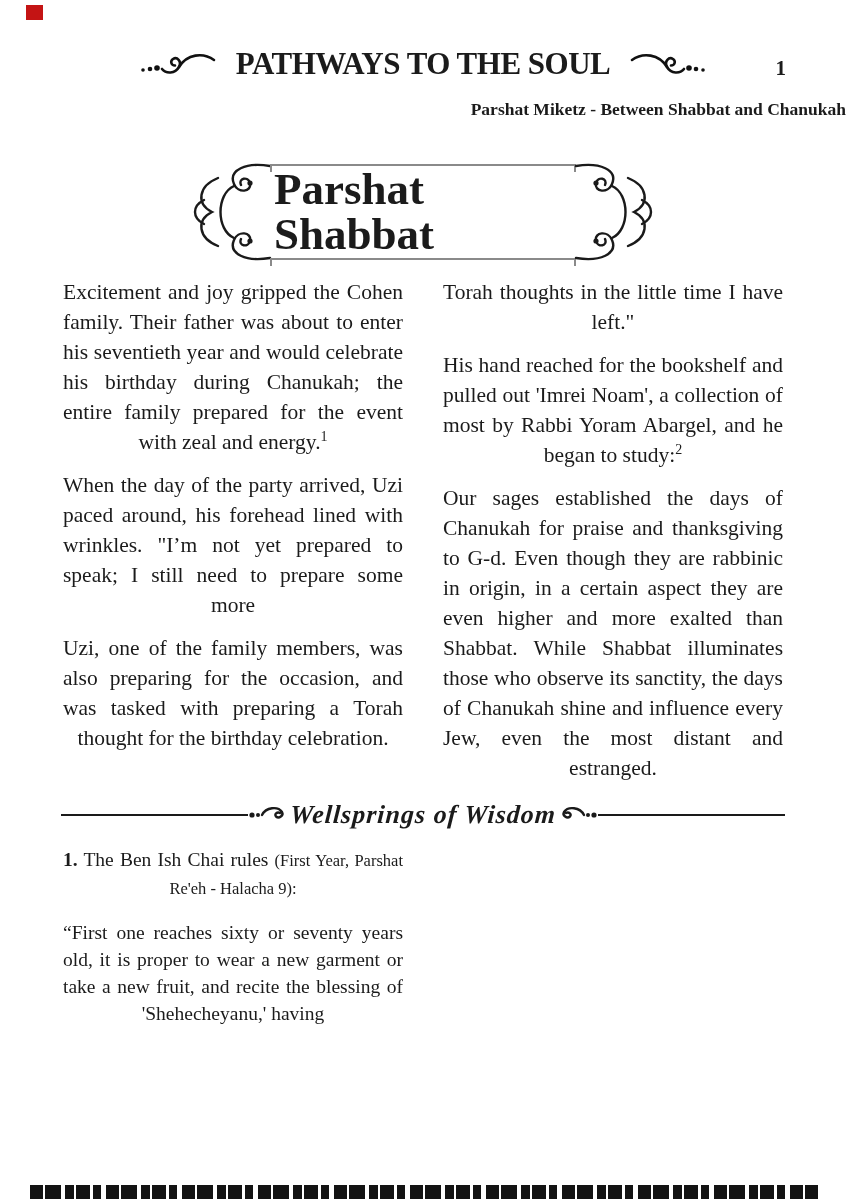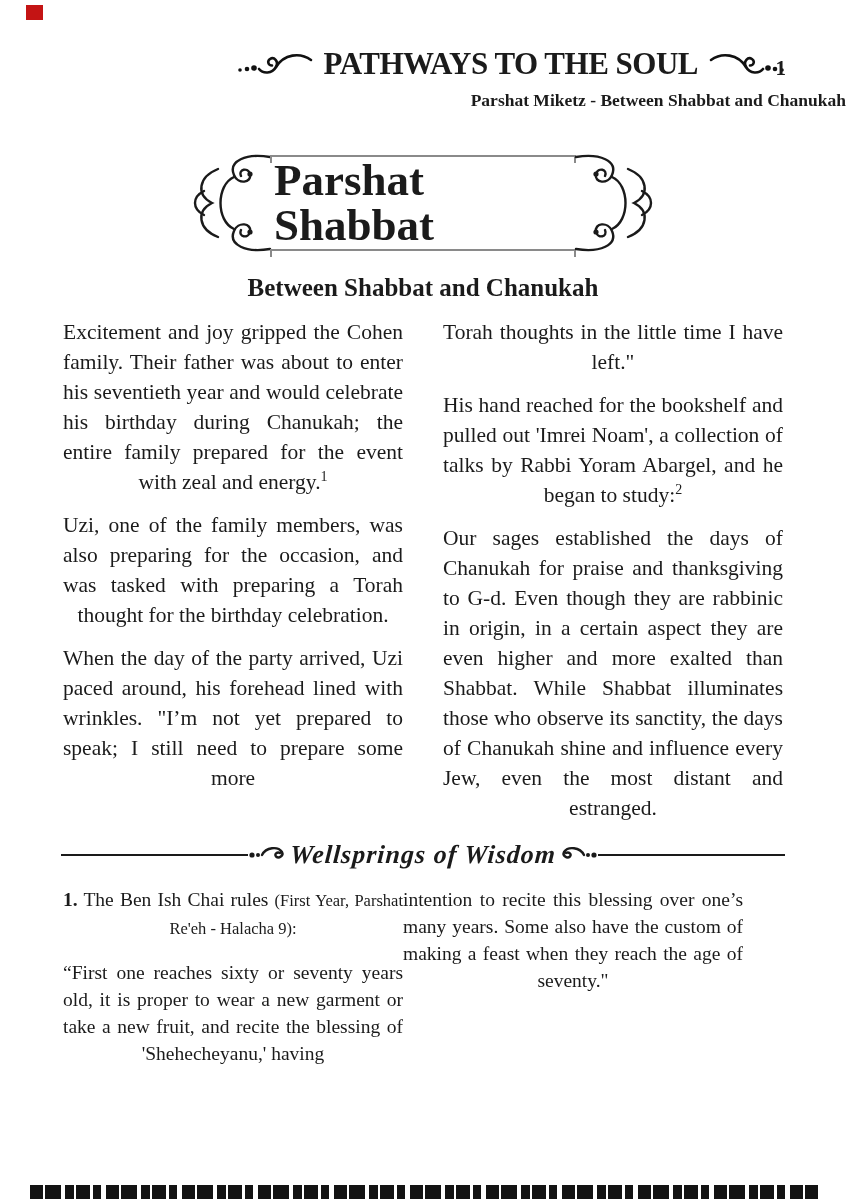--- a/index.html
+++ b/index.html
@@ -9,21 +9,21 @@
     margin:0 auto;
     background:#ffffff;
     font-family:"Liberation Serif","DejaVu Serif",serif;
     color:#1b1b1b;
     overflow:hidden;
   }
   
   .corner-mark{position:absolute;left:26px;top:5px;width:17px;height:15px;background:#c41414;}
 
   
-  .header-row{margin:46px 60px 7px 60px;display:flex;justify-content:flex-end;align-items:center;gap:8px;}
+  .header-row{margin:46px 60px 16px 60px;display:flex;justify-content:center;align-items:center;gap:17px;}
   .page-title{font-size:31px;font-weight:bold;letter-spacing:-0.5px;white-space:nowrap;}
   .page-number{position:absolute;right:60px;top:56px;font-size:21px;font-weight:bold;}
   .page-subtitle{text-align:right;font-size:17.5px;font-weight:bold;margin-top:7px;line-height:22px;}
 
   
   .title-box{width:470px;margin:40px auto 0 auto;display:flex;align-items:stretch;height:104px;}
   .title-box-center{flex:1;position:relative;display:flex;align-items:center;justify-content:center;}
   .box-rule{position:absolute;left:-4px;right:-4px;height:0;border-top:2px solid #8a8a8a;}
   .box-rule::before,.box-rule::after{content:"";position:absolute;top:-1px;width:2px;height:7px;background:#8a8a8a;}
   .box-rule::before{left:0;} .box-rule::after{right:0;}
@@ -129,31 +129,30 @@
         <path d="M46 26 C28 34 28 70 46 78"></path>
         <path d="M82 98 C58 102 40 94 46 80 C50 70 64 72 62 81 C60 88 50 86 53 79"></path>
         <path d="M30 18 C10 26 8 44 24 52 C8 60 10 78 30 86"></path>
         <path d="M16 40 C4 46 4 58 16 64"></path>
       </g>
       <circle cx="62" cy="23" r="2.6" fill="#1a1a1a"></circle>
       <circle cx="62" cy="81" r="2.6" fill="#1a1a1a"></circle>
     </svg>
   </div>
 
-  <div class="section-heading">Between Shabbat and Chanukah</div>
 
   <div class="columns">
     <div class="col">
       <p><span>Excitement and joy gripped the Cohen family. Their father was about to enter his seventieth year and would celebrate his birthday during Chanukah; the entire family prepared for the event with zeal and energy.</span><sup>1</sup></p>
+      <p><span>When the day of the party arrived, Uzi paced around, his forehead lined with wrinkles. "I’m not yet prepared to speak; I still need to prepare some more</span><sup></sup></p>
       <p><span>Uzi, one of the family members, was also preparing for the occasion, and was tasked with preparing a Torah thought for the birthday celebration.</span><sup></sup></p>
-      <p><span>When the day of the party arrived, Uzi paced around, his forehead lined with wrinkles. "I’m not yet prepared to speak; I still need to prepare some more</span><sup></sup></p>
     </div>
     <div class="col">
       <p><span>Torah thoughts in the little time I have left."</span><sup></sup></p>
-      <p><span>His hand reached for the bookshelf and pulled out 'Imrei Noam', a collection of talks by Rabbi Yoram Abargel, and he began to study:</span><sup>2</sup></p>
+      <p><span>His hand reached for the bookshelf and pulled out 'Imrei Noam', a collection of most by Rabbi Yoram Abargel, and he began to study:</span><sup>2</sup></p>
       <p><span>Our sages established the days of Chanukah for praise and thanksgiving to G-d. Even though they are rabbinic in origin, in a certain aspect they are even higher and more exalted than Shabbat. While Shabbat illuminates those who observe its sanctity, the days of Chanukah shine and influence every Jew, even the most distant and estranged.</span><sup></sup></p>
     </div>
   </div>
 
   <div class="wisdom-divider">
     <div class="divider-rule"></div>
     <svg class="flourish" width="40" height="22" viewBox="0 0 40 22">
       <circle cx="4" cy="11" r="2.6" fill="#1a1a1a"></circle>
         <circle cx="10" cy="11" r="2" fill="#1a1a1a"></circle>
       <path d="M14 11 C18 3 30 2 34 8 C36 11.5 31 15 28 12.5 C26 10.5 29 7.5 32 9" fill="none" stroke="#1a1a1a" stroke-width="2.4" stroke-linecap="round"></path>
@@ -166,19 +165,18 @@
     </svg>
     <div class="divider-rule"></div>
   </div>
 
   <div class="footnotes">
     <div class="fn-col">
       <p><span class="fn-marker">1.</span><span> The Ben Ish Chai rules </span><span class="fn-small">(First Year, Parshat Re'eh - Halacha 9):</span></p>
       <p>“First one reaches sixty or seventy years old, it is proper to wear a new garment or take a new fruit, and recite the blessing of 'Shehecheyanu,' having</p>
     </div>
     <div class="fn-col">
-      <p>intention to recite this blessing over one’s many years. Some also have the custom of making a feast when they reach the age of seventy."</p>
     </div>
   </div>
 
   <div class="footer-bar"></div>
 
 </div>
 
 </body></html>

